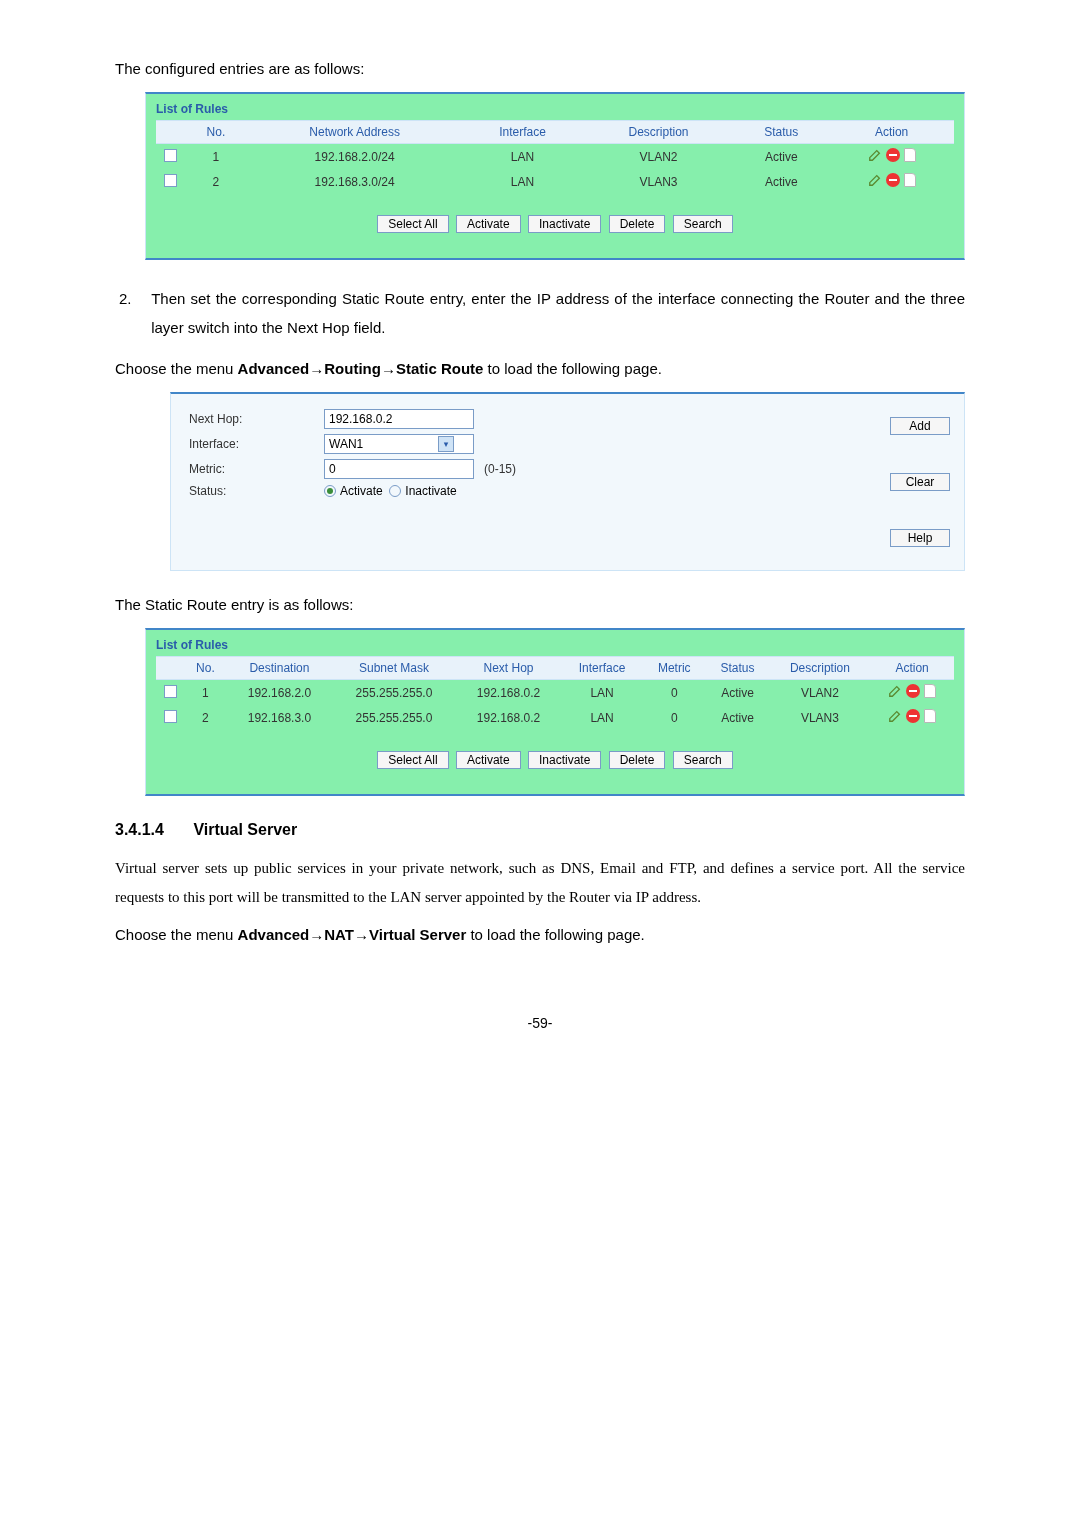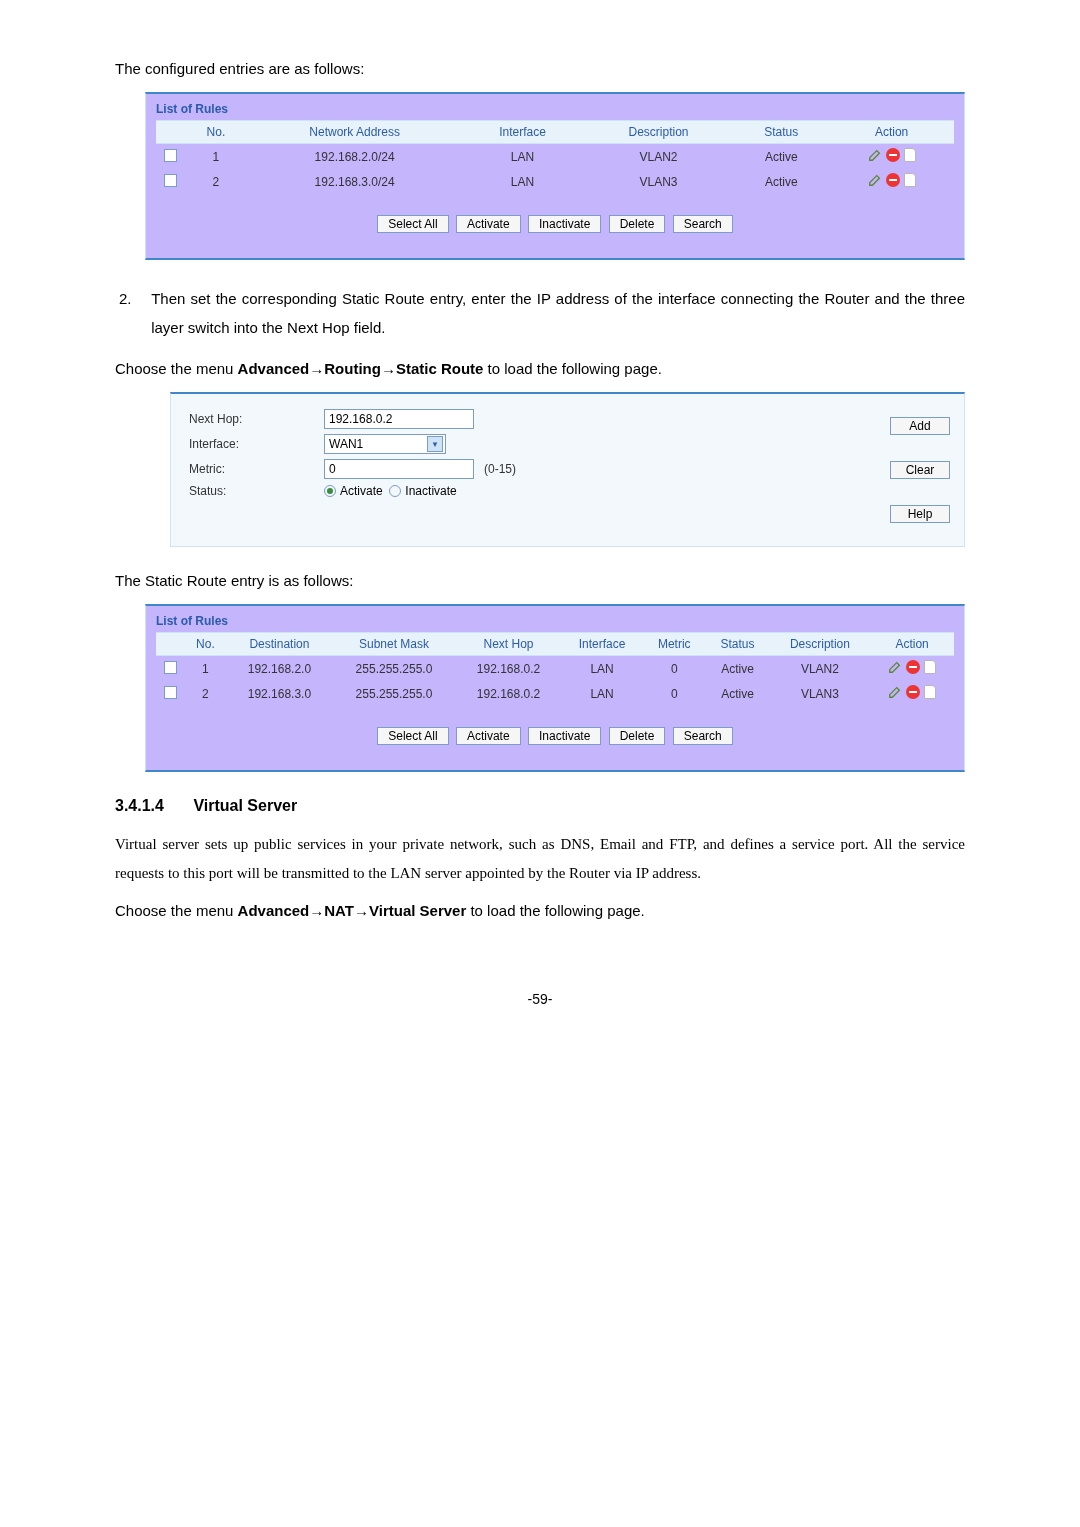--- a/index.html
+++ b/index.html
@@ -9,21 +9,21 @@
     color: #000;
     background: #fff;
     width: 1080px;
     padding: 60px 115px;
   }
   .intro { margin-bottom: 15px; }
   .panel {
     border: 1px solid #cde4f6;
     border-top: 2px solid #4186c8;
     border-bottom: 2px solid #4186c8;
-    background: #c4b5fd;
+    background: #86efac;
     padding: 8px 10px 12px;
     margin: 10px 0 25px;
     margin-left: 30px;
     font-size: 12px;
   }
   .panel-title {
     color: #2a5caa;
     font-weight: bold;
     font-size: 12px;
     margin-bottom: 4px;
@@ -90,40 +90,40 @@
   }
   .form-body { display: flex; }
   .form-rows { flex: 1; padding: 10px 18px; }
   .frow { display: flex; align-items: center; margin: 5px 0; }
   .flabel { width: 135px; color: #333; }
   .finput {
     width: 150px; height: 20px; border: 1px solid #7a9cc7;
     background:#fff; padding: 0 4px; font-size:12px;
   }
   .fselect {
-    width: 122px; height: 20px; border: 1px solid #7a9cc7;
+    width: 150px; height: 20px; border: 1px solid #7a9cc7;
     background:#fff; display:flex; align-items:center;
-    justify-content:space-between; padding:0 2px 0 4px;
+    justify-content:space-between; padding:0 19px 0 4px;
   }
   .dropbtn {
     width: 16px; height: 16px; background:#cfe3f6;
     border:1px solid #7a9cc7; display:flex;
     align-items:center; justify-content:center; font-size:9px; color:#2a5caa;
   }
   .fhint { margin-left: 10px; color: #333; }
   .radio {
     width:12px; height:12px; border:1px solid #7a9cc7;
     border-radius:50%; display:inline-block; margin-right:4px;
     position:relative; vertical-align:middle;
   }
   .radio.on::after {
     content:""; position:absolute; left:2px; top:2px;
     width:6px; height:6px; background:#3a8d3a; border-radius:50%;
   }
-  .side-btns { padding: 10px 12px; display:flex; flex-direction:column; gap:0; }
+  .side-btns { padding: 10px 12px; display:flex; flex-direction:column; gap:12px; }
   .side-btns .btn { width: 60px; text-align:center; }
 
   h4.sect { font-weight:bold; font-size:16px; margin: 10px 0 15px; }
   h4.sect .secnum { display:inline-block; margin-right: 25px; }
   .para { line-height: 1.9; text-align: justify; margin-bottom: 4px; font-family: Liberation Serif, serif; }
   .pagenum { text-align:center; margin-top:72px; font-size:14px; }
 </style>
 </head>
 <body>
 

